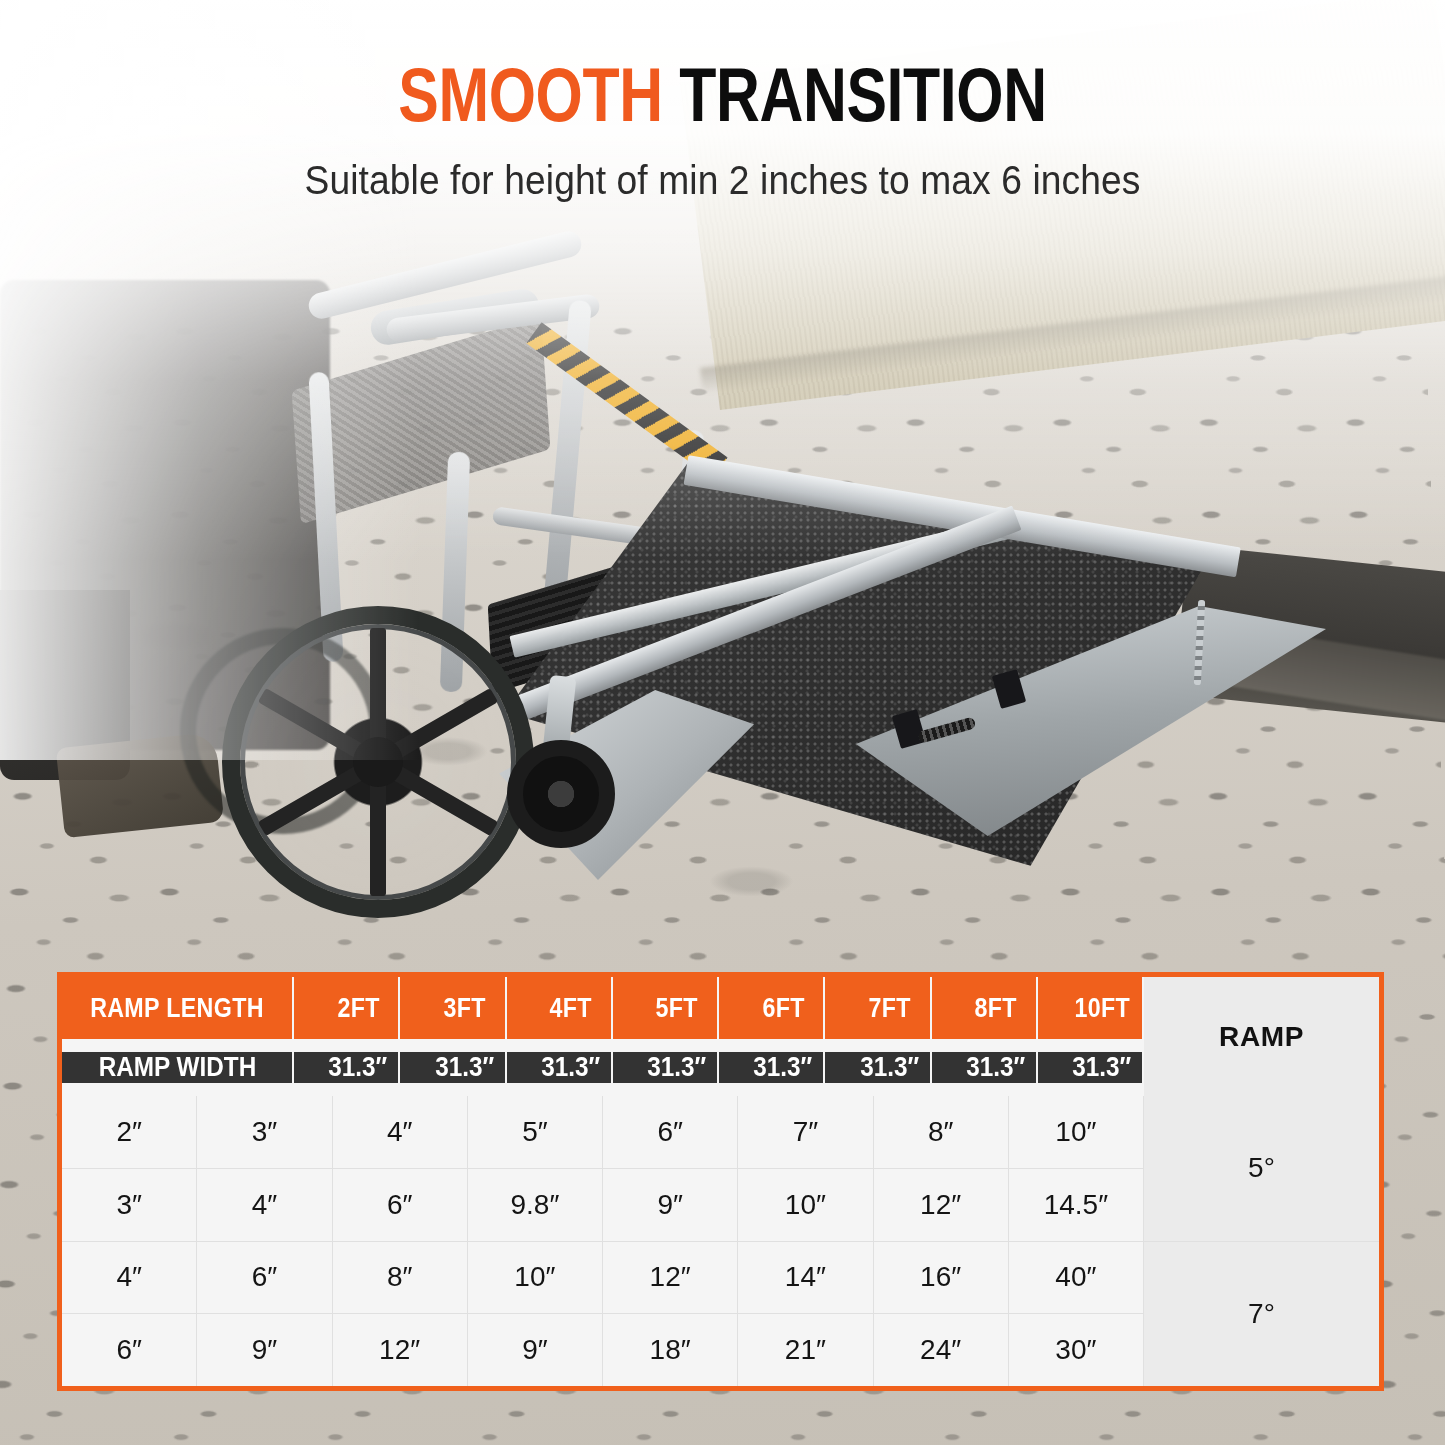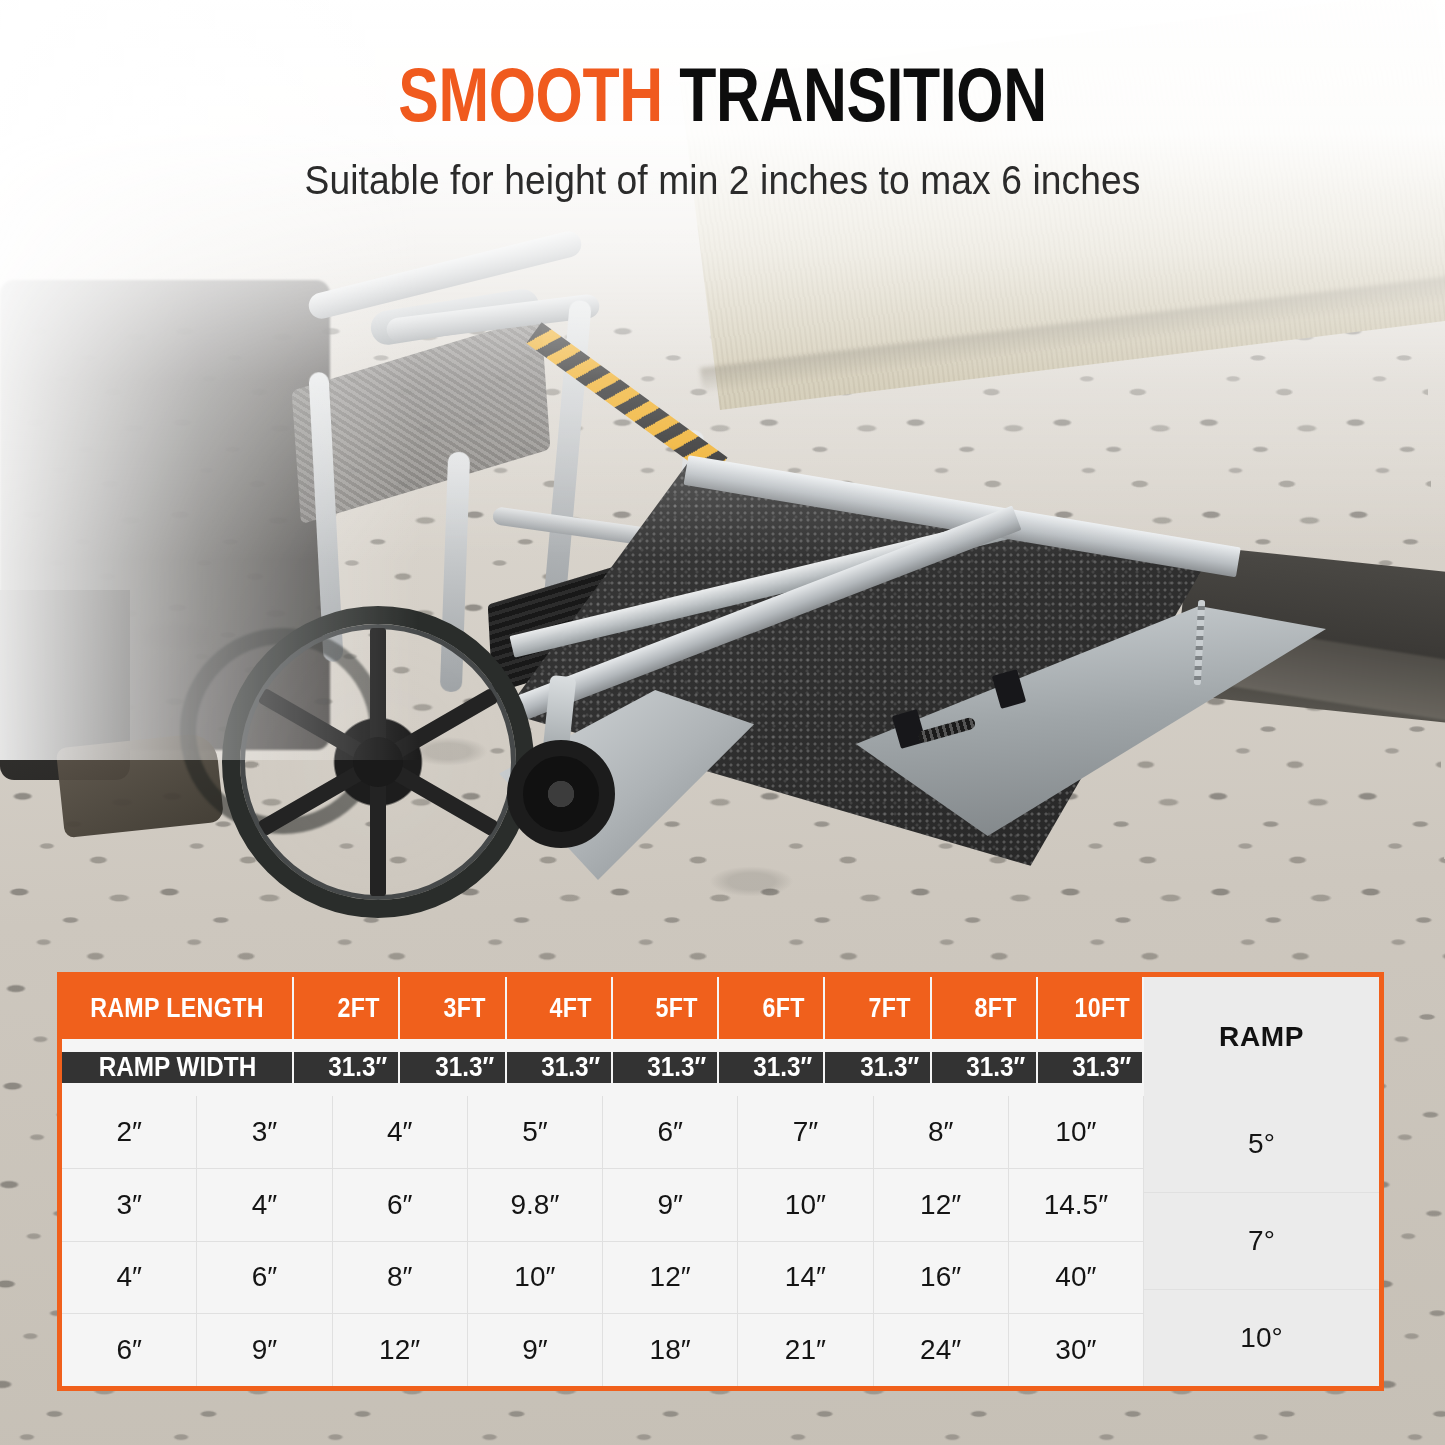--- a/index.html
+++ b/index.html
@@ -462,16 +462,15 @@
         <div class="body-cell">18″</div>
         <div class="body-cell">21″</div>
         <div class="body-cell">24″</div>
         <div class="body-cell">30″</div>
       </div>
     </div>
 
     <div class="angle-col">
       <div class="angle-cellv">5°</div>
       <div class="angle-cellv">7°</div>
-      <div class="angle-cellv">10°</div>
     </div>
   </div>
 </div>
 
 </body></html>

